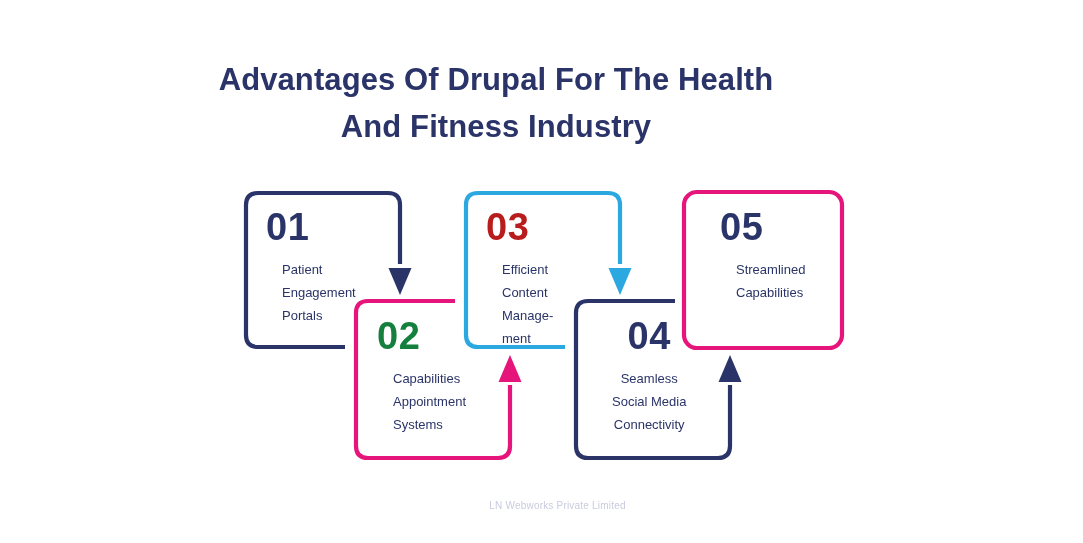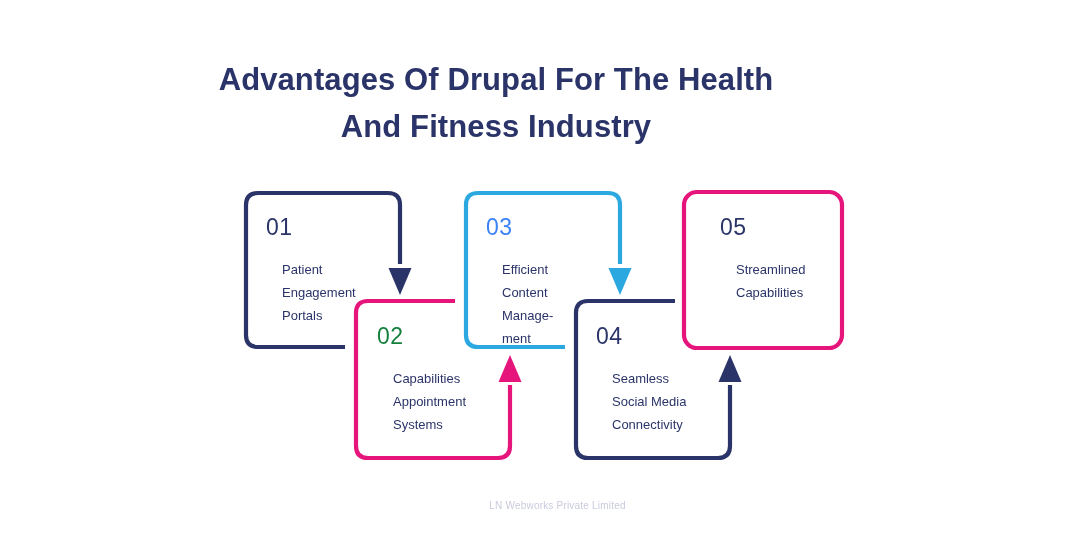--- a/index.html
+++ b/index.html
@@ -48,48 +48,48 @@
     width: 1083px;
     height: 543px;
     pointer-events: none;
   }
 
   
   .card {
     position: absolute;
   }
   .card-num {
-    font-size: 23px;
-    font-weight: normal;
+    font-size: 38px;
+    font-weight: bold;
     line-height: 30px;
     letter-spacing: 0.5px;
     margin: 0 0 9px 0;
     white-space: nowrap;
   }
   .card-desc {
     font-size: 13px;
     font-weight: normal;
     line-height: 23px;
     color: #2b3468;
     margin: 16px;
   }
   .card-desc .dl {
     display: block;
     white-space: nowrap;
   }
 
   .num-navy { color: #2b3468; }
   .num-pink { color: #15803d; }
-  .num-blue { color: #3b82f6; }
+  .num-blue { color: #b91c1c; }
 
   
   #card-01 { left: 266px; top: 212px; }
   #card-02 { left: 377px; top: 321px; }
   #card-03 { left: 486px; top: 212px; }
-  #card-04 { left: 596px; top: 321px; }
+  #card-04 { left: 596px; top: 321px; text-align: center; }
   #card-05 { left: 720px; top: 212px; }
 
   
   .footer {
     position: absolute;
     left: 16px;
     top: 500px;
     width: 1083px;
     text-align: center;
     color: #c9cbdd;

